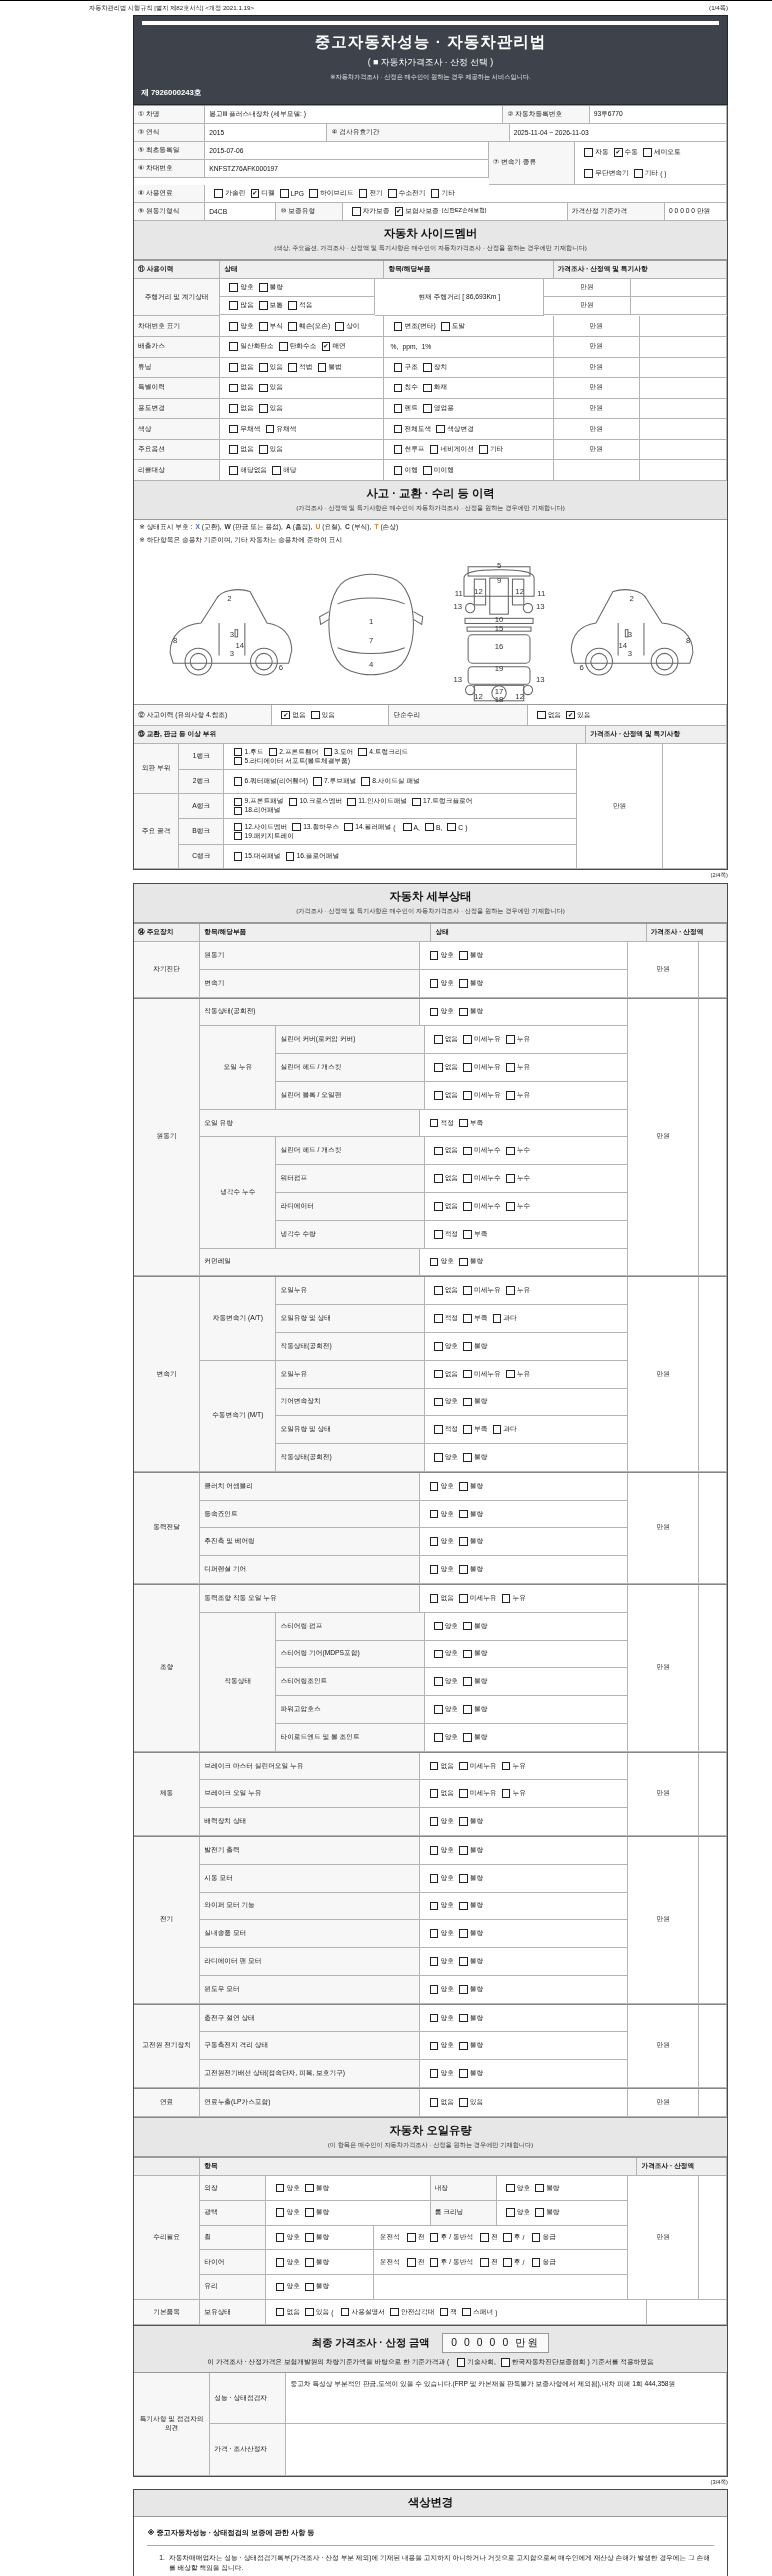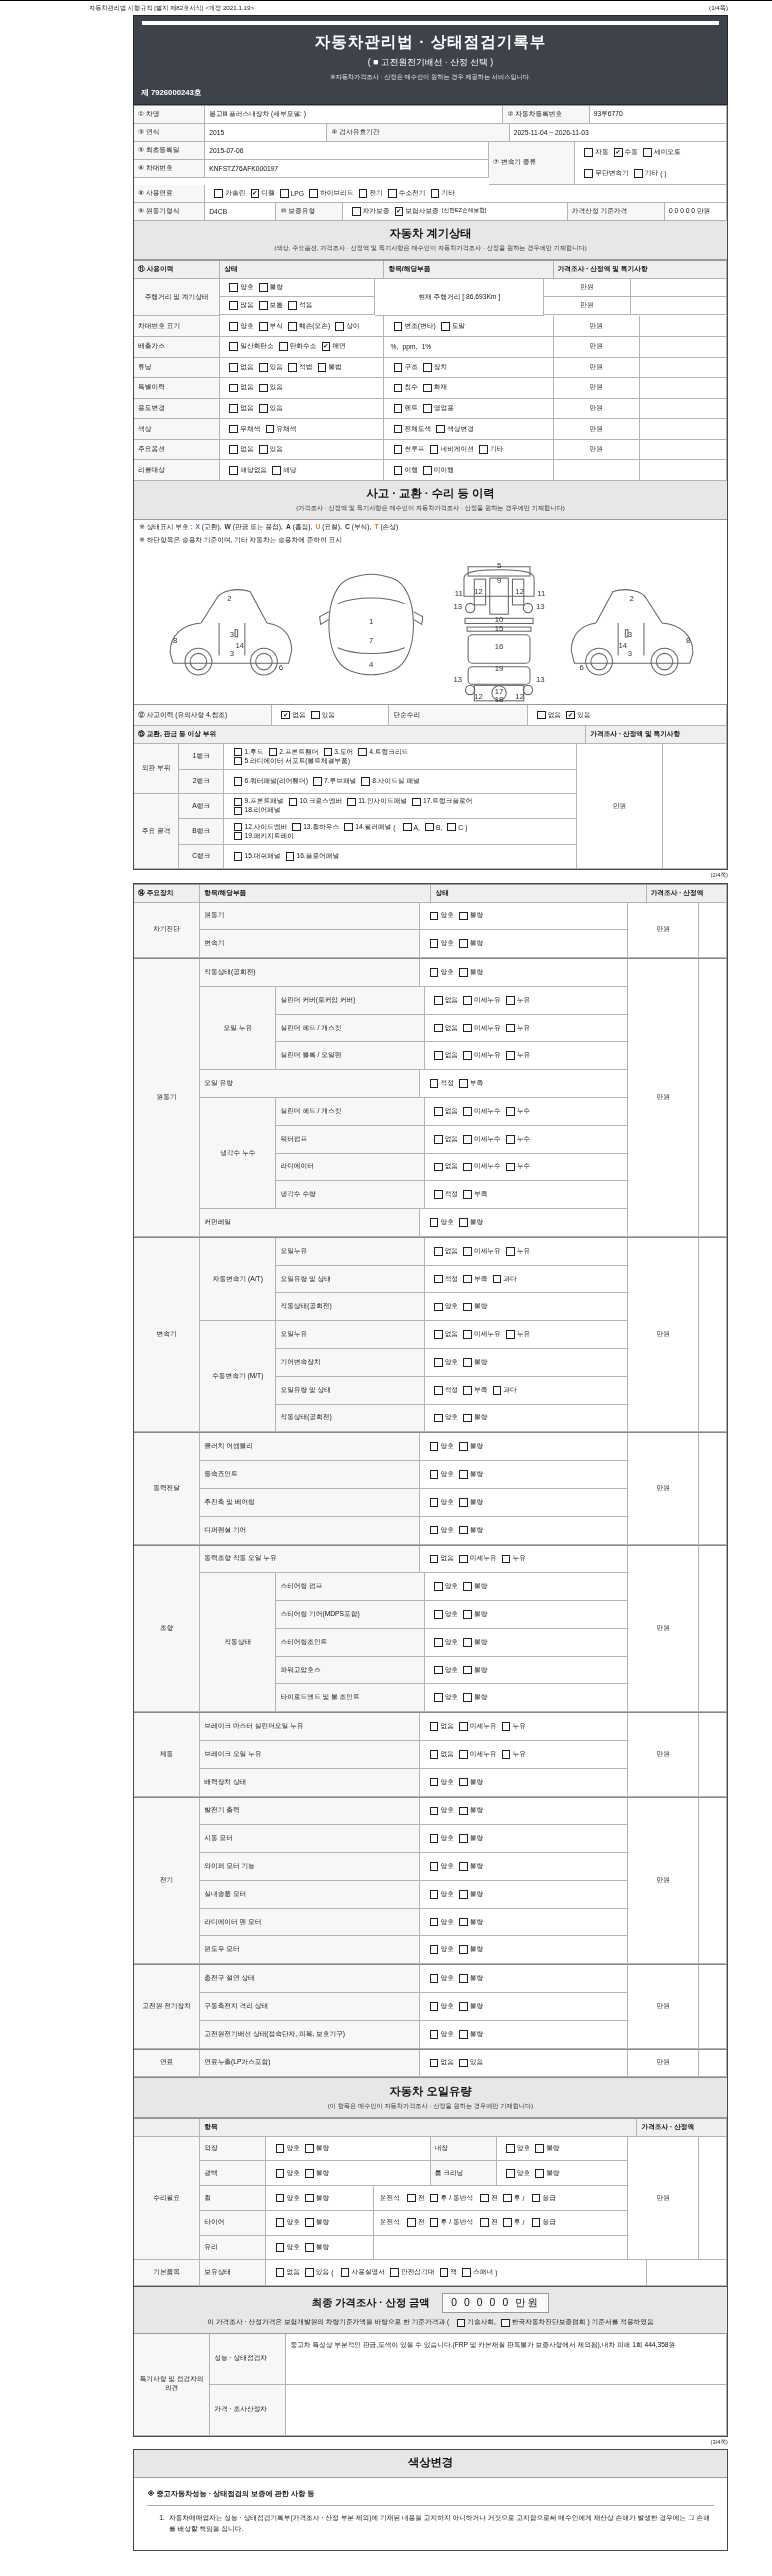--- a/index.html
+++ b/index.html
@@ -47,22 +47,22 @@
 <div class="page">
 
   <div class="meta-line">
     <span>자동차관리법 시행규칙 [별지 제82호서식] &lt;개정 2021.1.19&gt;</span>
     <span>(1/4쪽)</span>
   </div>
 
   <div class="inner">
     <div class="dark">
       <div class="stripe"></div>
-      <div class="t1">자동차관리법 · 상태점검기록부</div>
-      <div class="t2">( ■ 고전원전기배선 · 산정 선택 )</div>
+      <div class="t1">중고자동차성능 · 자동차관리법</div>
+      <div class="t2">( ■ 자동차가격조사 · 산정 선택 )</div>
       <div class="t3">※자동차가격조사 · 산정은 매수인이 원하는 경우 제공하는 서비스입니다.</div>
       <div class="docno">제 7926000243호</div>
     </div>
 
     <div class="secbox" id="box1">
       <div id="basic-table" style="border-top: 0.5px solid rgb(154, 154, 154);">
           <div class="frow">
             <div class="cell lab" style="width: 62px; flex: 0 0 auto; flex-wrap: wrap;">① 차명</div>
             <div class="cell " style="width: 289px; flex: 0 0 auto; flex-wrap: wrap;">봉고Ⅲ 플러스내장차 (세부모델: )</div>
             <div class="cell lab" style="width: 77px; flex: 0 0 auto; flex-wrap: wrap;">② 자동차등록번호</div>
@@ -130,21 +130,21 @@
               <span class="cb on"></span>
               <span class="optlabel">보험사보증</span>
               <span class="small">[신한EZ손해보험]</span>
             </div>
             <div class="cell lab" style="width: 88px; flex: 0 0 auto; flex-wrap: wrap;">가격산정 기준가격</div>
             <div class="cell " style="flex-wrap: wrap; flex: 1 1 0%;">0 0 0 0 0 만원</div>
           </div>
         </div>
 
       <div class="gray-head">
-        <div class="h1">자동차 계기상태</div>
+        <div class="h1">자동차 사이드멤버</div>
         <div class="h2">(색상, 주요옵션, 가격조사 · 산정액 및 특기사항은 매수인이 자동차가격조사 · 산정을 원하는 경우에만 기재합니다)</div>
       </div>
       <div id="overall-table" style="border-top: 0.5px solid rgb(154, 154, 154);">
           <div class="frow headrow">
             <div class="cell " style="width: 77px; flex: 0 0 auto; flex-wrap: wrap;">⑪ 사용이력</div>
             <div class="cell " style="width: 155px; flex: 0 0 auto; flex-wrap: wrap;">상태</div>
             <div class="cell " style="width: 160px; flex: 0 0 auto; flex-wrap: wrap;">항목/해당부품</div>
             <div class="cell " style="flex-wrap: wrap; flex: 1 1 0%;">가격조사 · 산정액 및 특기사항</div>
           </div>
           <div class="frow">
@@ -523,20 +523,24 @@
               </div>
             </div>
             <div class="cell pricecell" style="width: 77px; flex: 0 0 auto; min-height: 62px; flex-wrap: wrap;">만원</div>
             <div class="cell " style="flex-wrap: wrap; flex: 1 1 0%;"></div>
           </div>
         </div>
     </div>
     <div class="pagemark">(2/4쪽)</div>
 
     <div class="secbox first" id="box2">
+      <div class="gray-head">
+        <div class="h1">자동차 세부상태</div>
+        <div class="h2">(가격조사 · 산정액 및 특기사항은 매수인이 자동차가격조사 · 산정을 원하는 경우에만 기재합니다)</div>
+      </div>
       <div id="detail-table" style="border-top: 0.5px solid rgb(154, 154, 154);">
           <div class="frow headrow">
             <div class="cell " style="width: 57px; flex: 0 0 auto; flex-wrap: wrap;">⑭ 주요장치</div>
             <div class="cell " style="width: 222px; flex: 0 0 auto; flex-wrap: wrap;">항목/해당부품</div>
             <div class="cell " style="width: 206px; flex: 0 0 auto; flex-wrap: wrap;">상태</div>
             <div class="cell " style="flex-wrap: wrap; flex: 1 1 0%;">가격조사 · 산정액</div>
           </div>
           <div class="frow" style="border-bottom: 1px solid rgb(136, 136, 136);">
             <div class="cell lab vlab" style="width: 57px; flex: 0 0 auto; min-height: 20.6px; flex-wrap: wrap;">자기진단</div>
             <div class="fcol" style="width: 428px; flex: 0 0 auto;">

